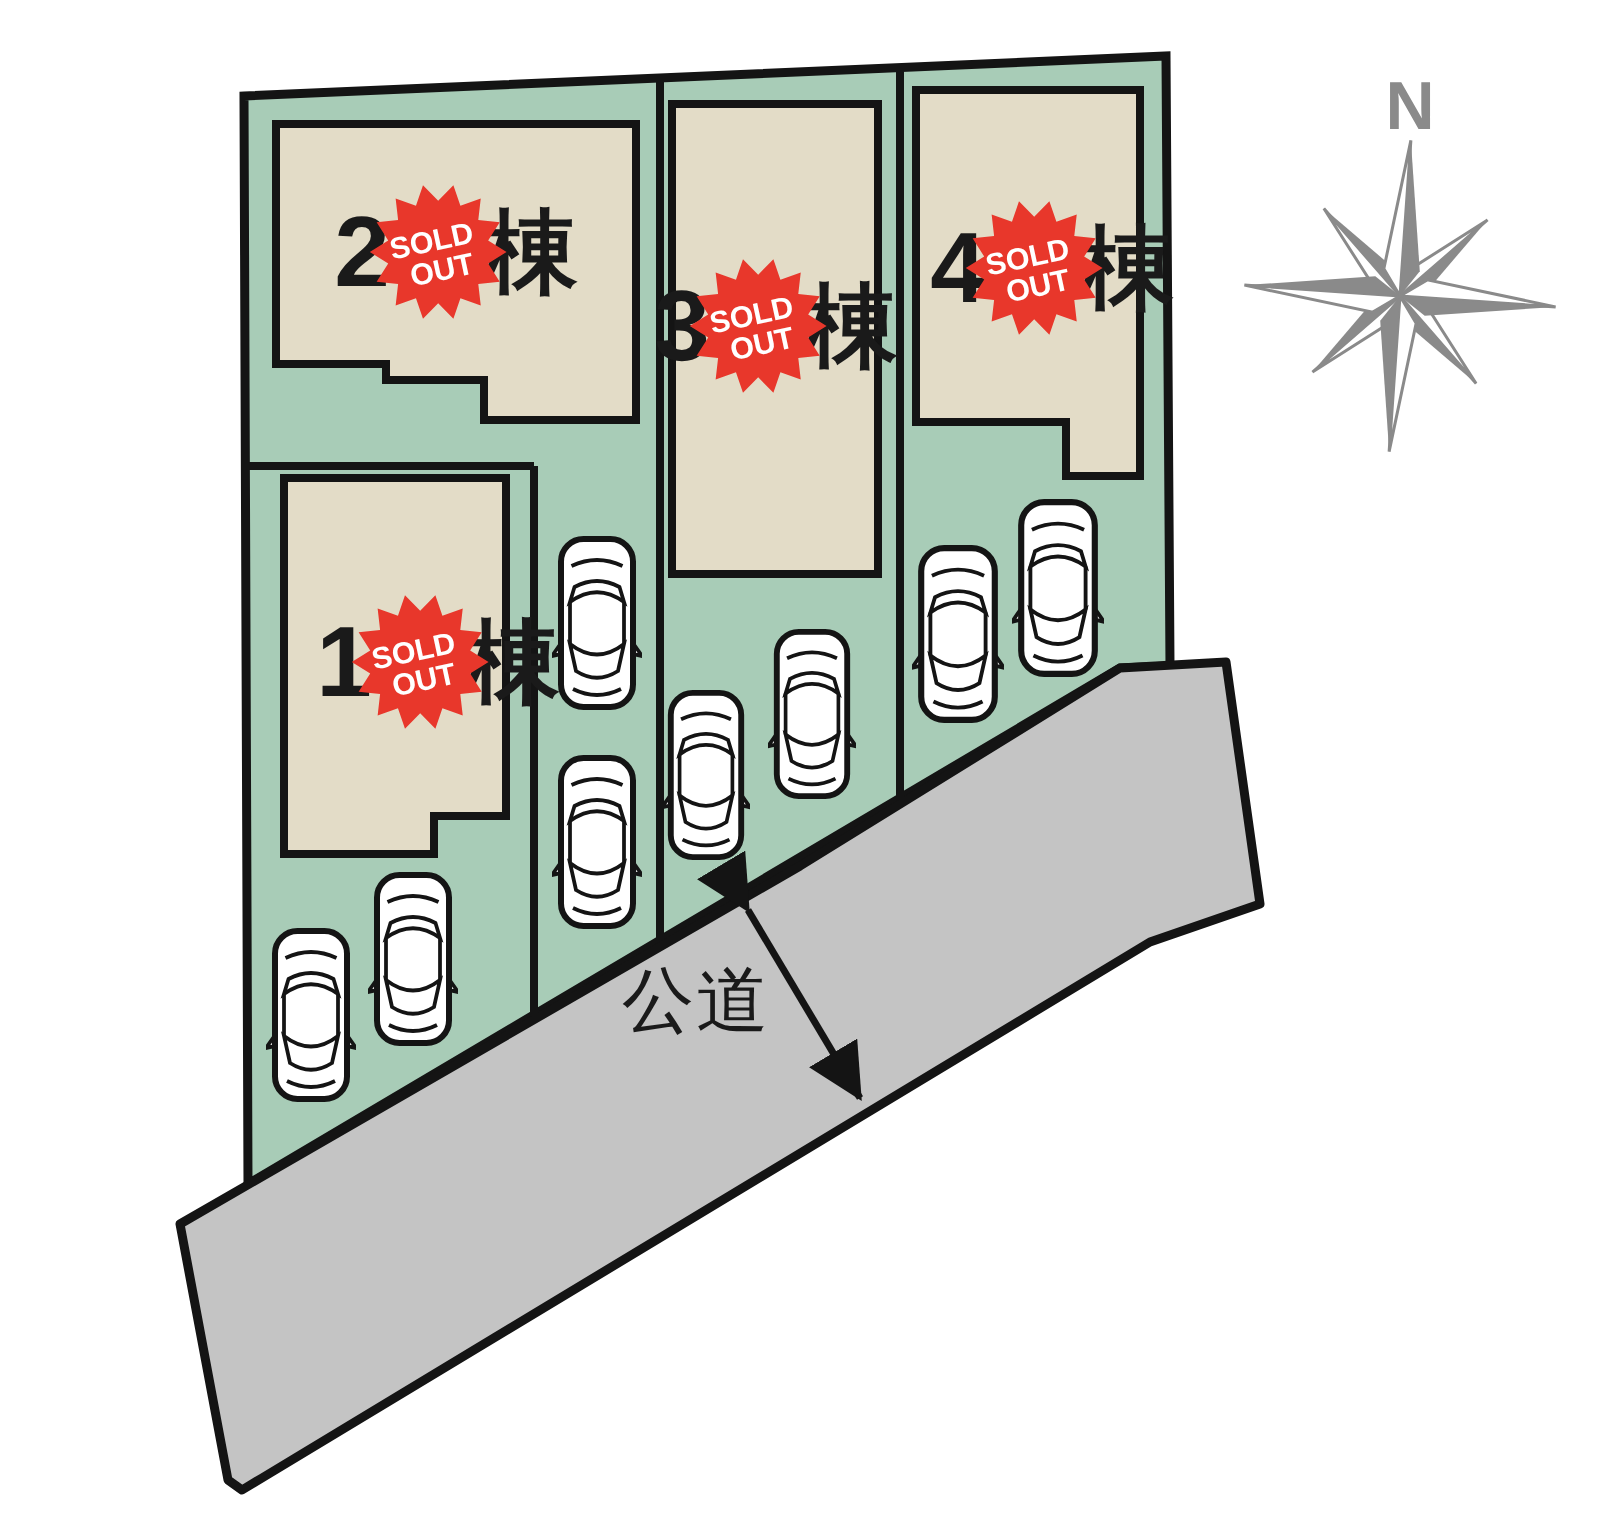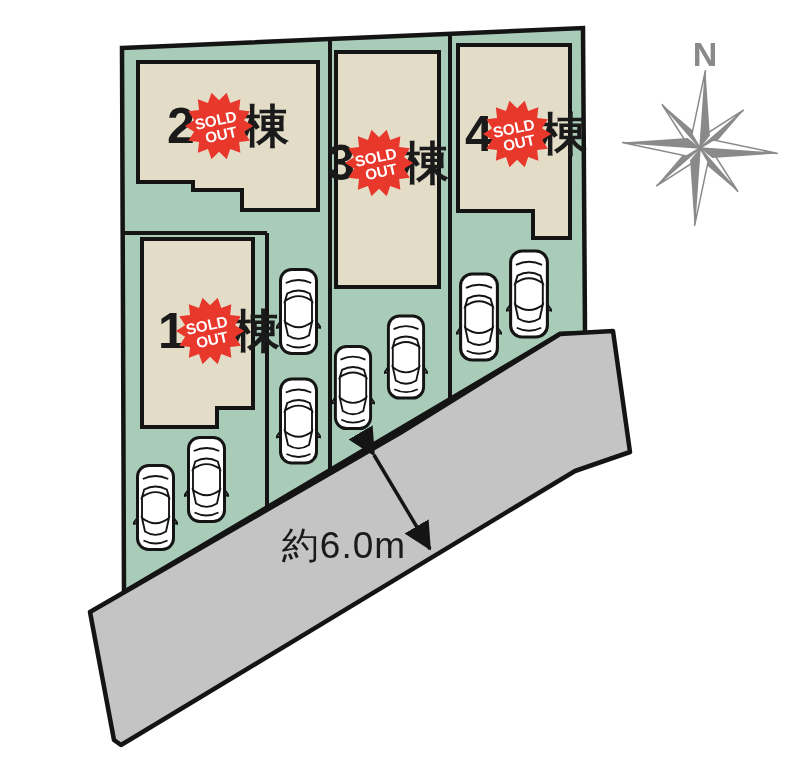--- a/index.html
+++ b/index.html
@@ -161,15 +161,15 @@
     <svg class="badge" width="76" height="76" viewBox="-40 -40 80 80">
       <polygon points="36,0 26.3,6 32.4,15.6 21.1,16.8 22.4,28.1 11.7,24.3 8,35.1 0,27 -8,35.1 -11.7,24.3 -22.4,28.1 -21.1,16.8 -32.4,15.6 -26.3,6 -36,0 -26.3,-6 -32.4,-15.6 -21.1,-16.8 -22.4,-28.1 -11.7,-24.3 -8,-35.1 0,-27 8,-35.1 11.7,-24.3 22.4,-28.1 21.1,-16.8 32.4,-15.6 26.3,-6" fill="#e8372b"></polygon>
       <text transform="rotate(-12)" text-anchor="middle" fill="#ffffff" font-family="Liberation Sans, DejaVu Sans, sans-serif" font-weight="bold" font-size="16">
         <tspan x="0" y="-1">SOLD</tspan>
         <tspan x="0" y="15">OUT</tspan>
       </text>
     </svg>
     <span class="suffix">棟</span>
   </div>
 
-  <div class="abs road-label line2" style="left:344px;top:546px;">約6.0m</div>
+  <div class="abs road-label line1" style="left:348px;top:501px;">公道</div>
 
 </div>
 
 </body></html>

